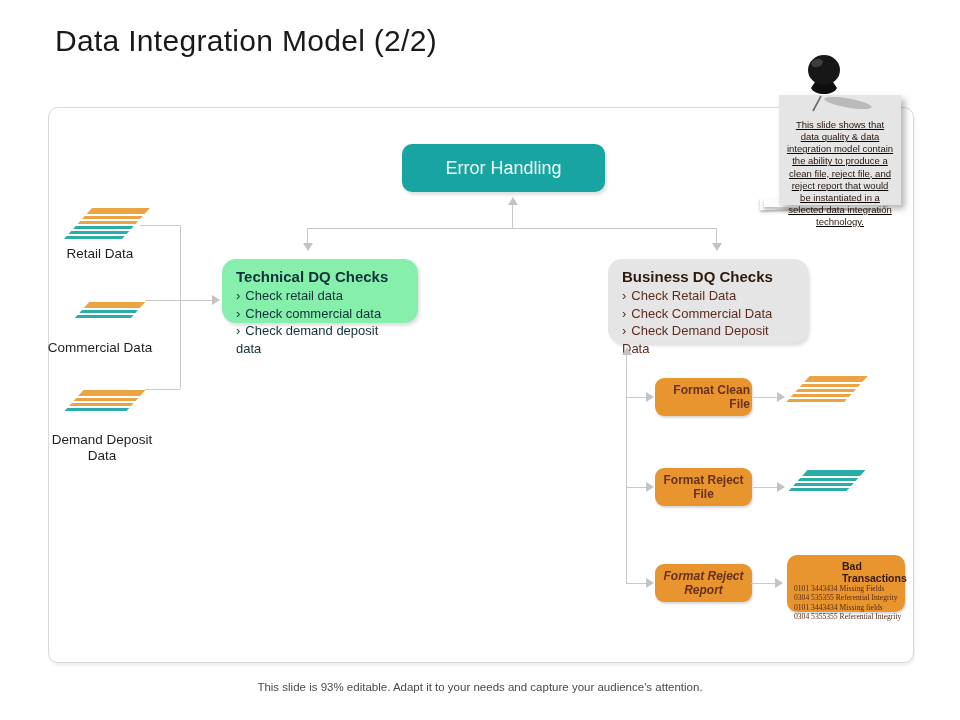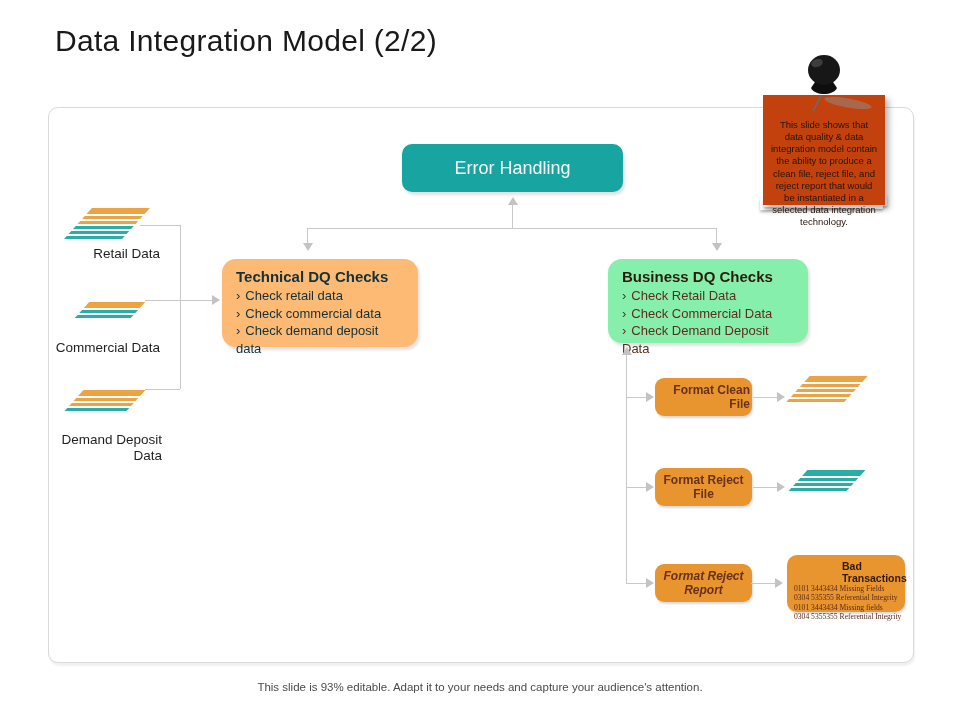--- a/index.html
+++ b/index.html
@@ -14,29 +14,29 @@
 
   
   .frame{
     left:48px;top:107px;width:864px;height:554px;
     border:1px solid #d9d9d9;border-radius:10px;background:#fff;
     box-shadow:1px 3px 2px rgba(0,0,0,.06);
   }
 
   
   .error-box{
-    left:402px;top:144px;width:221px;height:48px;background:#18a5a1;
+    left:402px;top:144px;width:203px;height:48px;background:#18a5a1;
     border-radius:10px;display:flex;align-items:center;justify-content:center;
     color:#f4fdfc;font-size:18px;box-shadow:2px 3px 3px rgba(0,0,0,.12);
   }
 
   
   .dq-box{border-radius:14px;padding:9px 14px;box-sizing:border-box;box-shadow:2px 3px 3px rgba(0,0,0,.12);}
-  .dq-technical{left:222px;top:259px;width:196px;height:88px;background:#fdba74;}
-  .dq-business{left:608px;top:259px;width:200px;height:84px;background:#86efac;}
+  .dq-technical{left:222px;top:259px;width:196px;height:64px;background:#86efac;}
+  .dq-business{left:608px;top:259px;width:200px;height:84px;background:#e5e5e5;}
   .dq-title{font-size:15px;font-weight:bold;margin-bottom:2px;}
   .dq-technical .dq-title,.dq-technical .dq-item{color:#12313a;}
   .dq-business .dq-title{color:#2c1a0c;}
   .dq-business .dq-item{color:#5e2c1e;}
   .dq-item{font-size:13px;line-height:1.35;}
   .bullet{margin-right:5px;}
 
   
   .line{background:#c9c9c9;}
   .hline{height:1px;}
@@ -47,43 +47,44 @@
   .arr-right{border-width:5px 0 5px 8px;border-color:transparent transparent transparent #c3c3c3;}
 
   
   .stack{display:flex;flex-direction:column;gap:2px;transform:skewX(-42deg);}
   .plate{width:100%;}
   .plate.top{height:6px;}
   .plate.thin{height:3px;}
   .plate.o{background:#eca343;}
   .plate.t{background:#2bada7;}
 
-  .src-label{font-size:13.5px;color:#1f1f1f;text-align:right;line-height:1.2;width:120px;}
+  .src-label{font-size:13.5px;color:#1f1f1f;text-align:center;line-height:1.2;width:120px;}
 
   
   .fmt-box{
     width:97px;height:38px;background:#e8952f;border-radius:9px;
     display:flex;align-items:center;justify-content:center;text-align:center;
     font-size:12px;font-weight:bold;color:#69301c;line-height:1.2;
     box-shadow:1px 2px 2px rgba(0,0,0,.15);padding:2px;box-sizing:border-box;
   }
 
   
   .bad-box{
     left:787px;top:555px;width:118px;height:57px;background:#e8952f;border-radius:10px;
     padding:5px 7px;box-sizing:border-box;box-shadow:1px 2px 2px rgba(0,0,0,.15);
   }
   .bad-title{font-size:10.5px;font-weight:bold;color:#33190b;padding-left:48px;}
   .bad-line{font-size:7.6px;color:#5b2a17;line-height:1.22;white-space:nowrap;font-family:Liberation Serif, serif;}
 
   
   .note-page{background:#fdfdfd;box-shadow:0 2px 3px rgba(0,0,0,.3);}
   .note{
-    left:763px;top:95px;width:122px;height:110px;background:#c2410c;
+    left:779px;top:95px;width:122px;height:110px;background:#e5e5e5;
     box-shadow:4px 4px 6px rgba(0,0,0,.28);
+    text-decoration:underline;
   }
   .note-text{
     margin:24px 7px 0 7px;font-size:9.5px;color:#26150a;text-align:center;line-height:1.28;
   }
 
   .footer{
     left:0;top:681px;width:960px;text-align:center;font-size:11.5px;color:#4a4a4a;
   }
 </style>
 </head>

